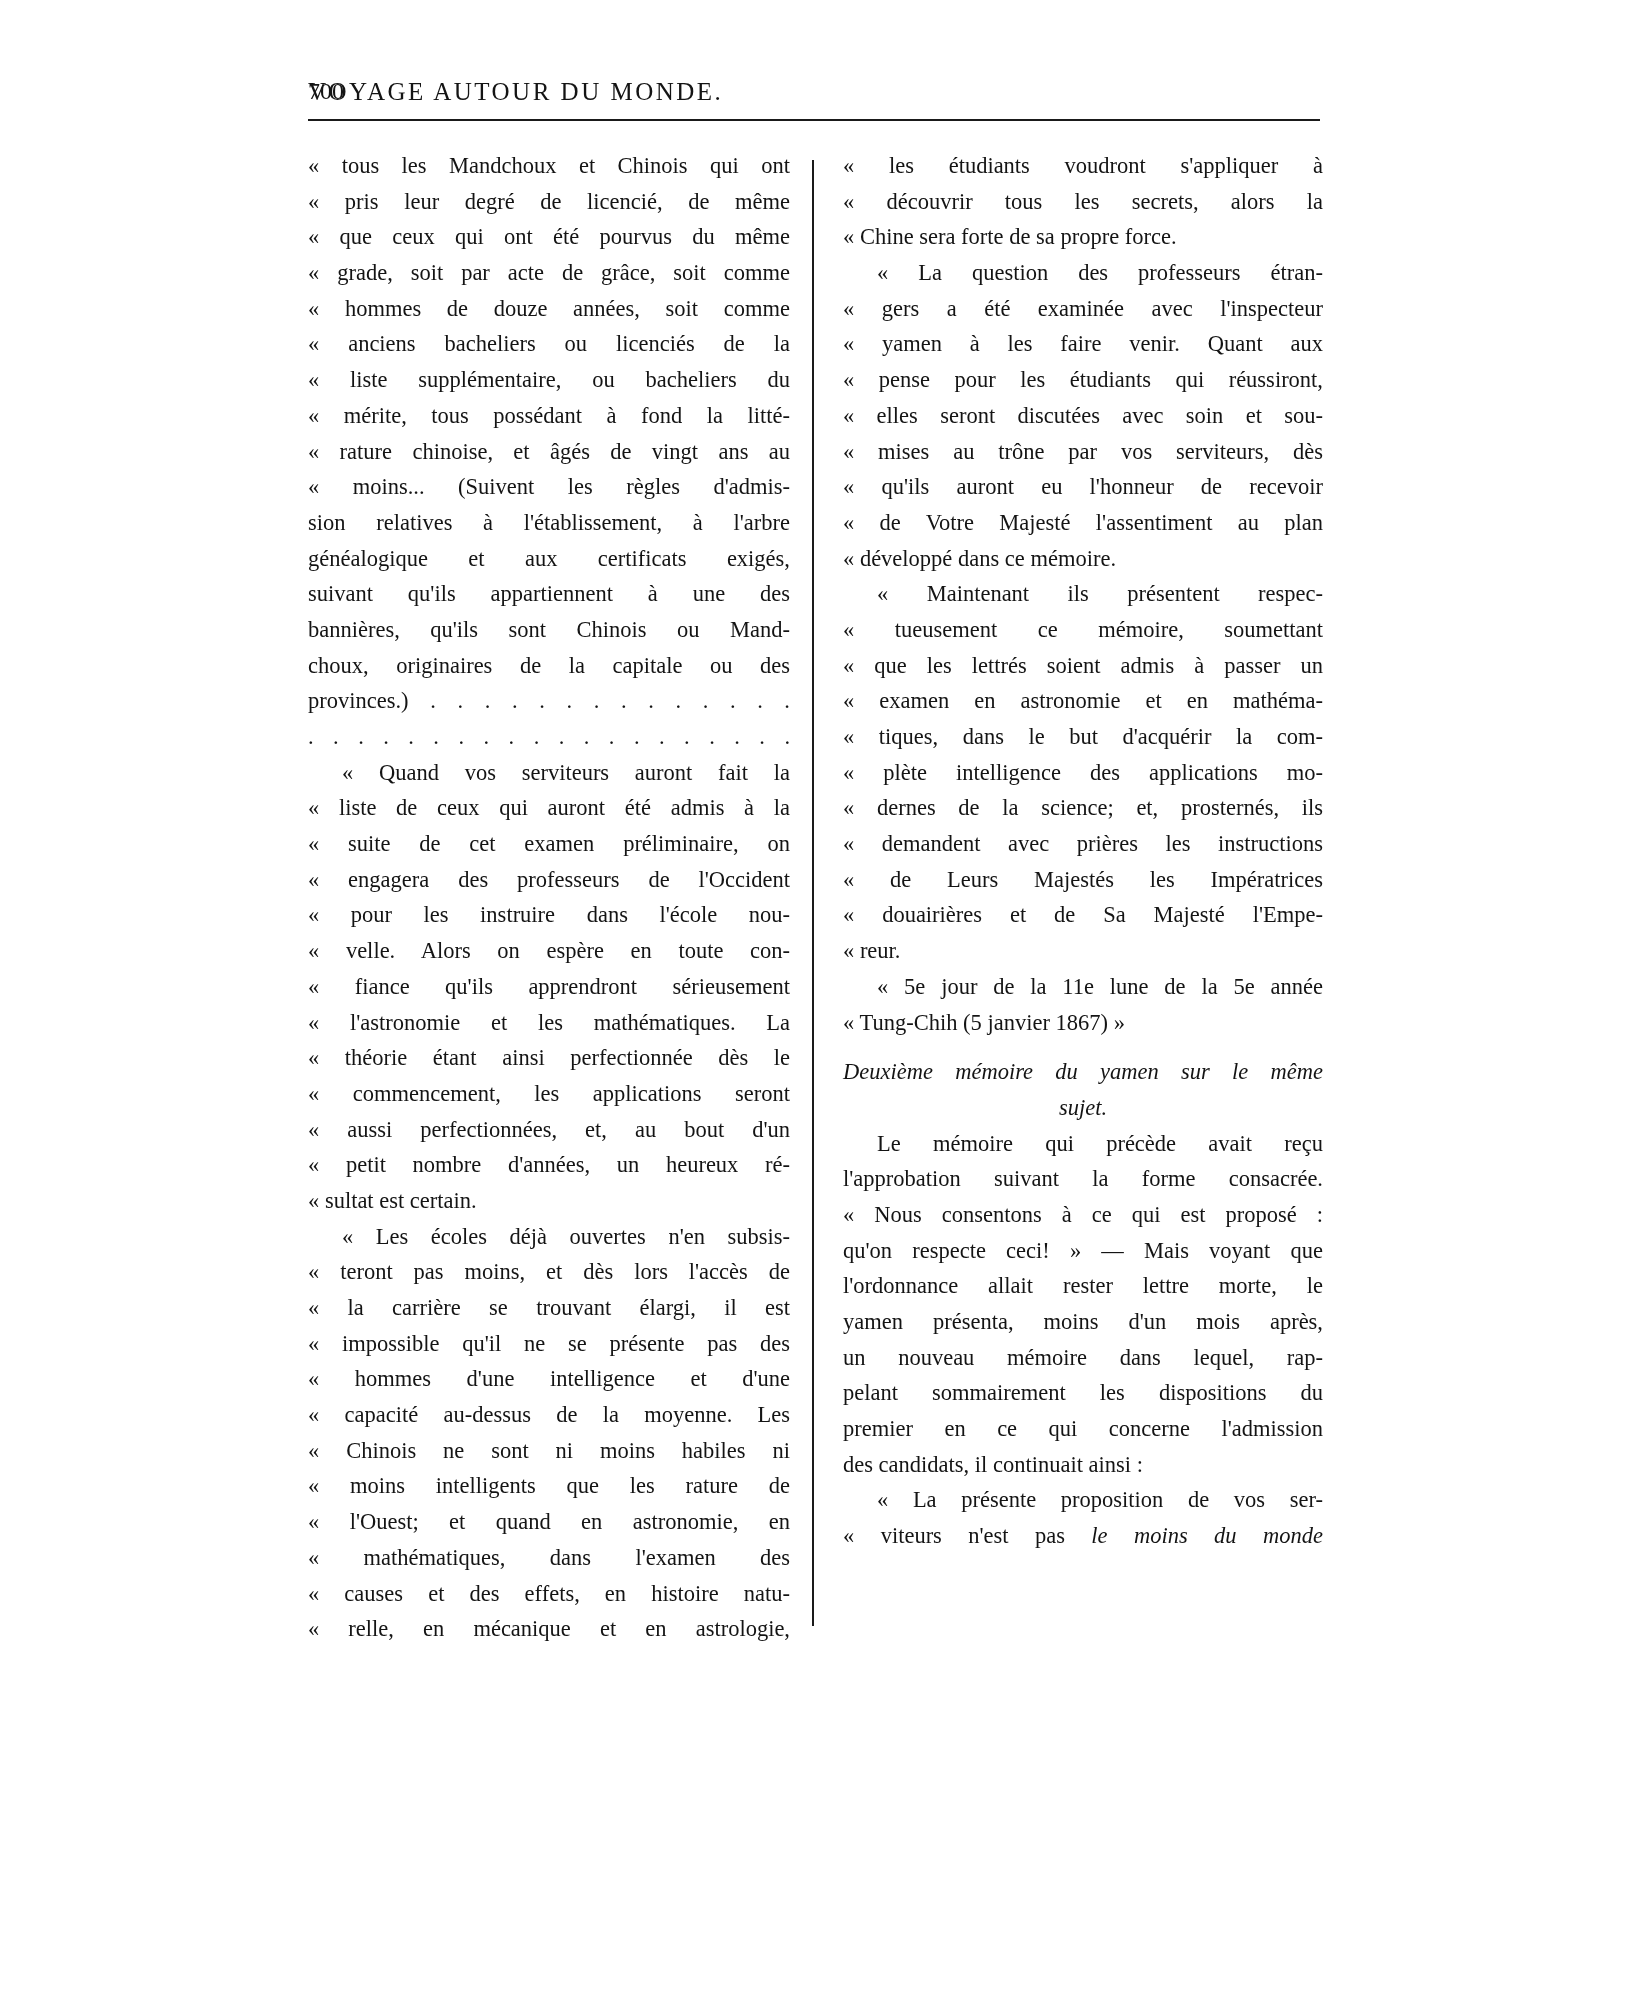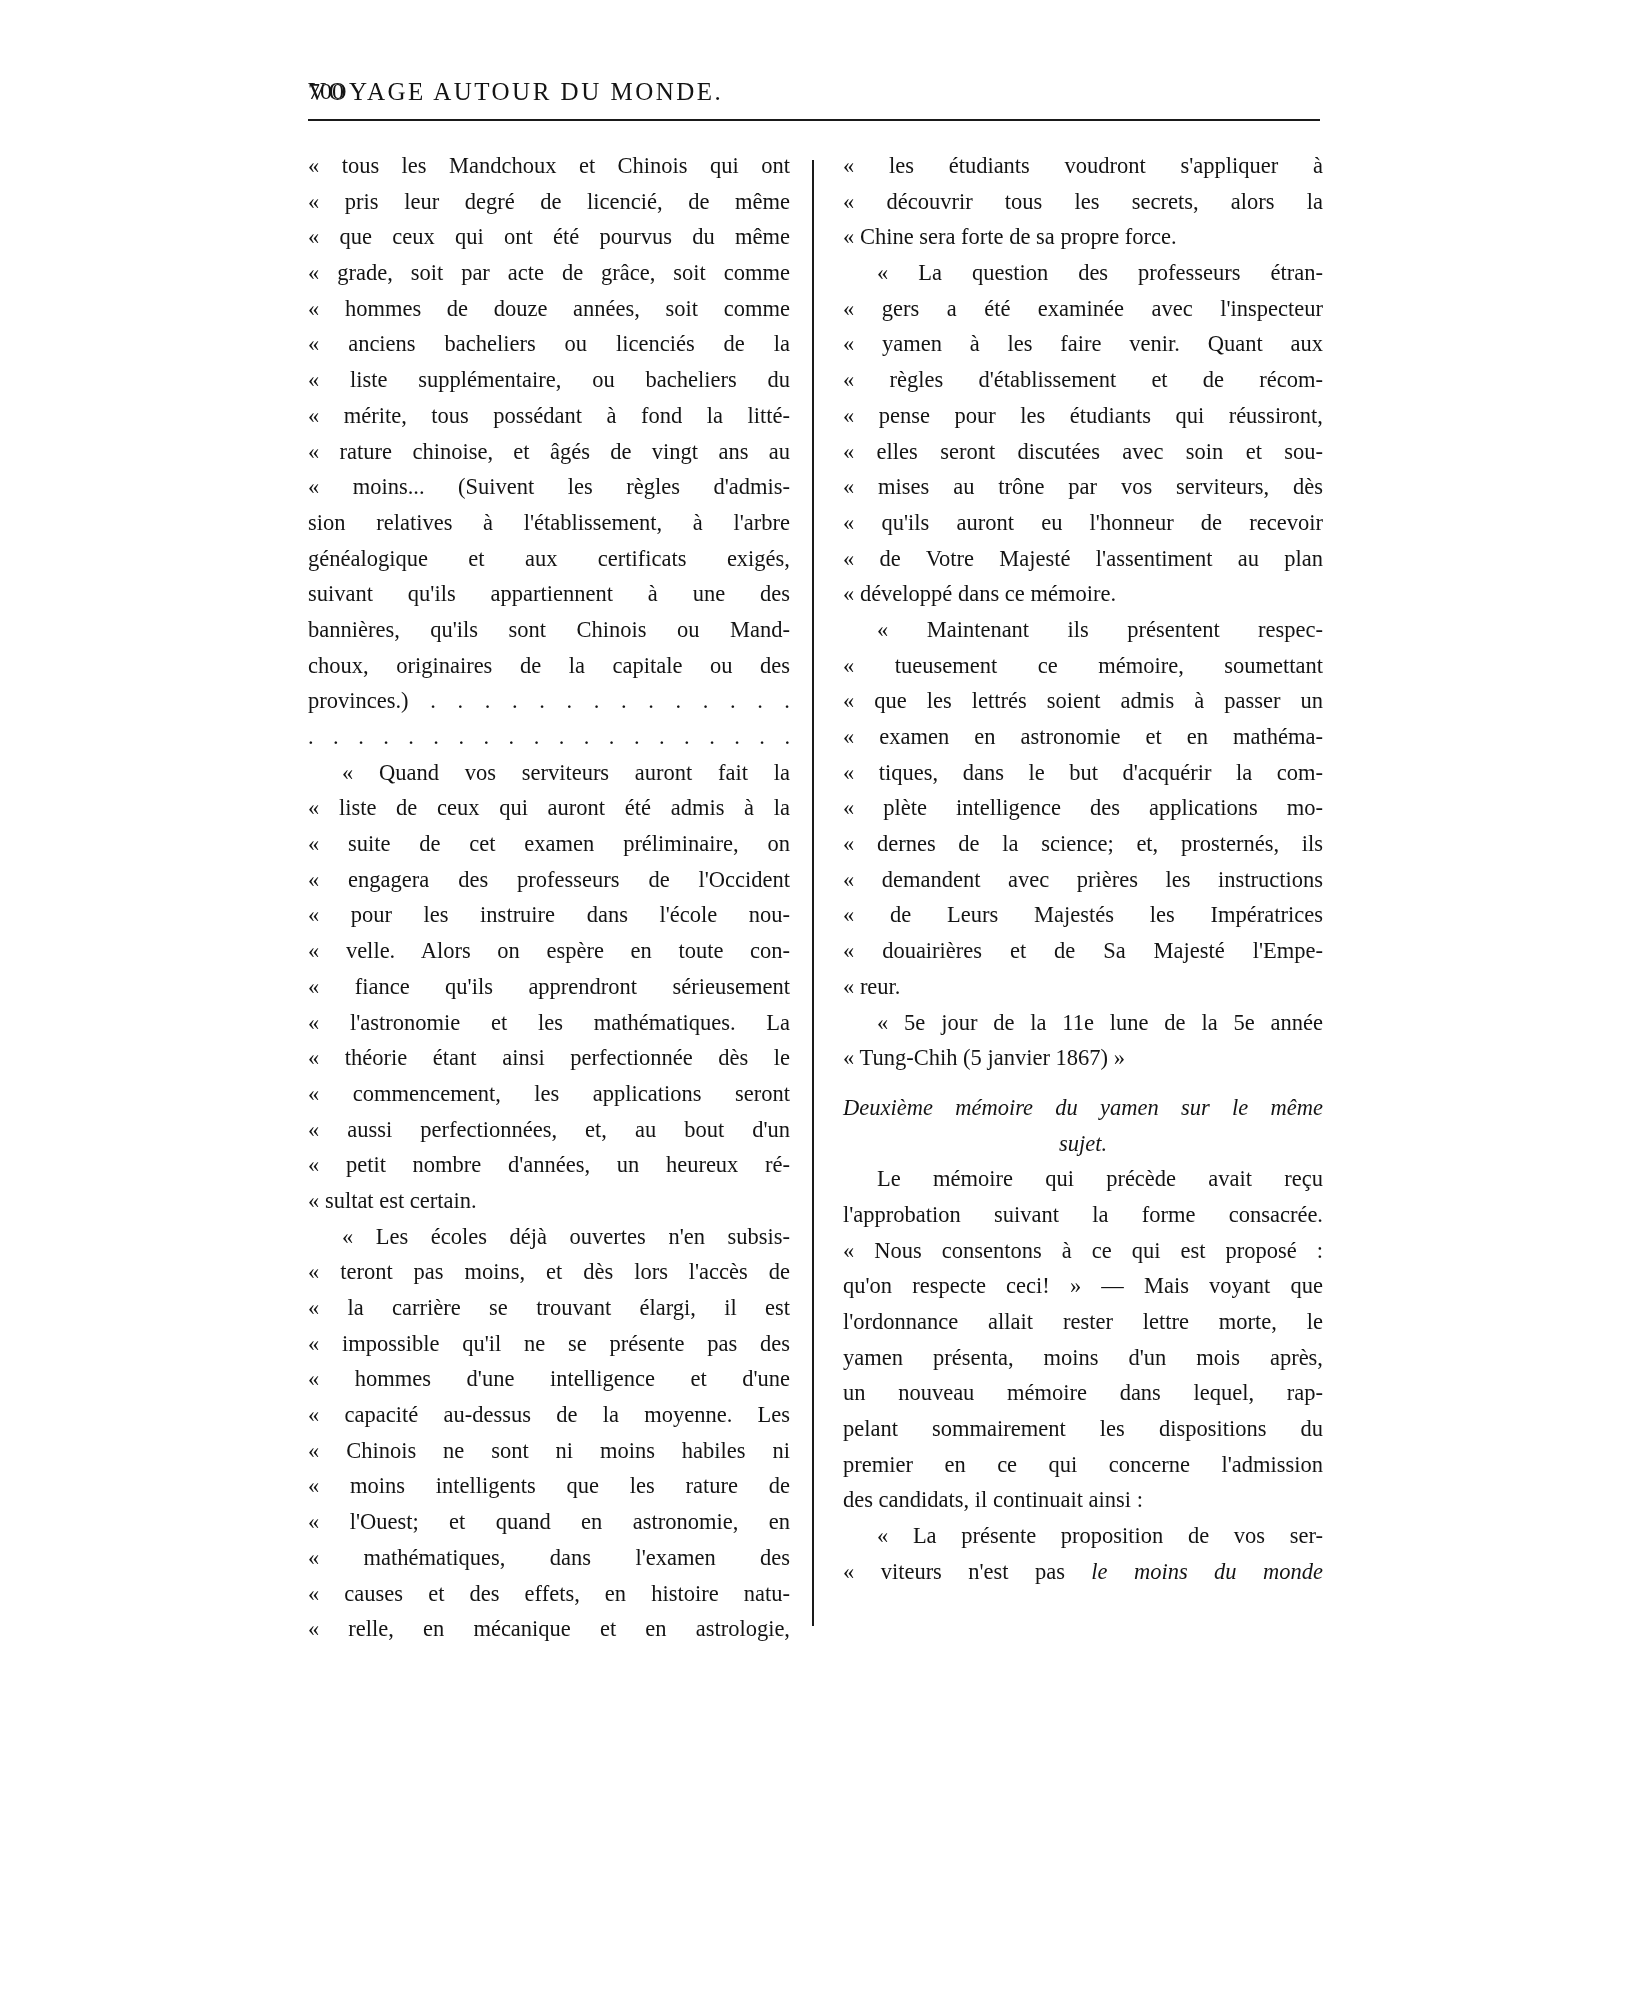--- a/index.html
+++ b/index.html
@@ -81,21 +81,20 @@
   <div class="line">« relle, en mécanique et en astrologie,</div>
 </div>
 
 <div class="column col-right">
   <div class="line">« les étudiants voudront s'appliquer à</div>
   <div class="line">« découvrir tous les secrets, alors la</div>
   <div class="line last">« Chine sera forte de sa propre force.</div>
   <div class="line indent">« La question des professeurs étran-</div>
   <div class="line">« gers a été examinée avec l'inspecteur</div>
   <div class="line">« yamen à les faire venir. Quant aux</div>
-  <div class="line">« règles d'établissement et de récom-</div>
   <div class="line">« pense pour les étudiants qui réussiront,</div>
   <div class="line">« elles seront discutées avec soin et sou-</div>
   <div class="line">« mises au trône par vos serviteurs, dès</div>
   <div class="line">« qu'ils auront eu l'honneur de recevoir</div>
   <div class="line">« de Votre Majesté l'assentiment au plan</div>
   <div class="line last">« développé dans ce mémoire.</div>
   <div class="line indent">« Maintenant ils présentent respec-</div>
   <div class="line">« tueusement ce mémoire, soumettant</div>
   <div class="line">« que les lettrés soient admis à passer un</div>
   <div class="line">« examen en astronomie et en mathéma-</div>

